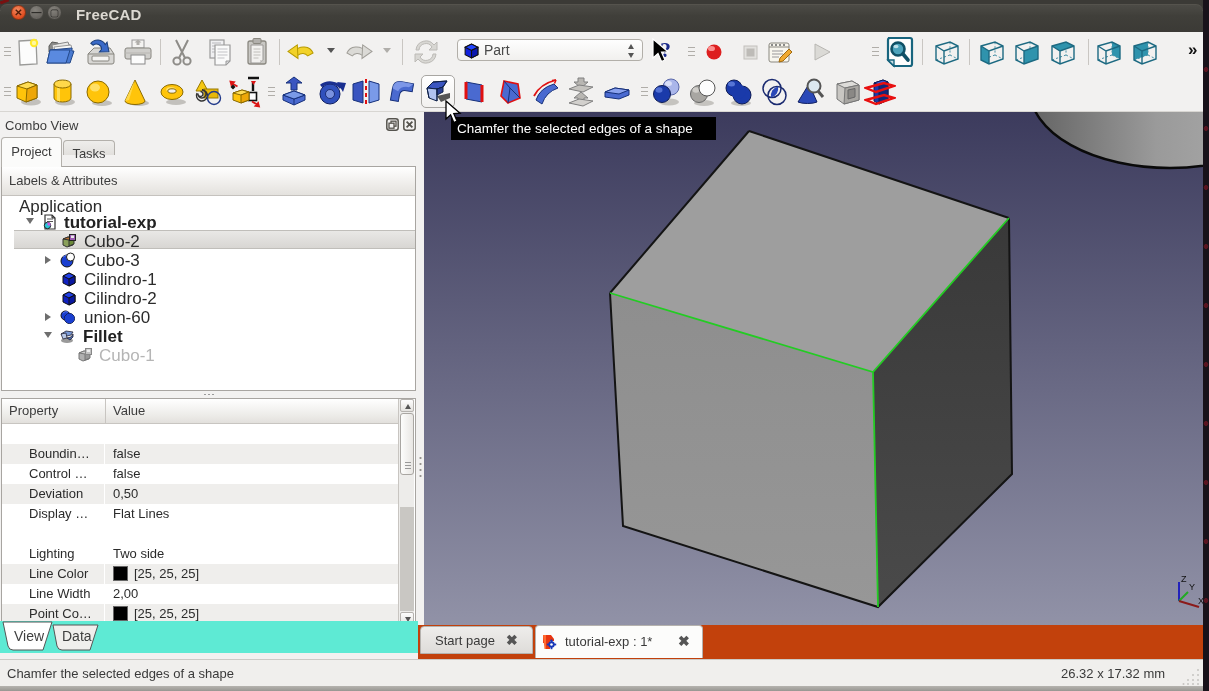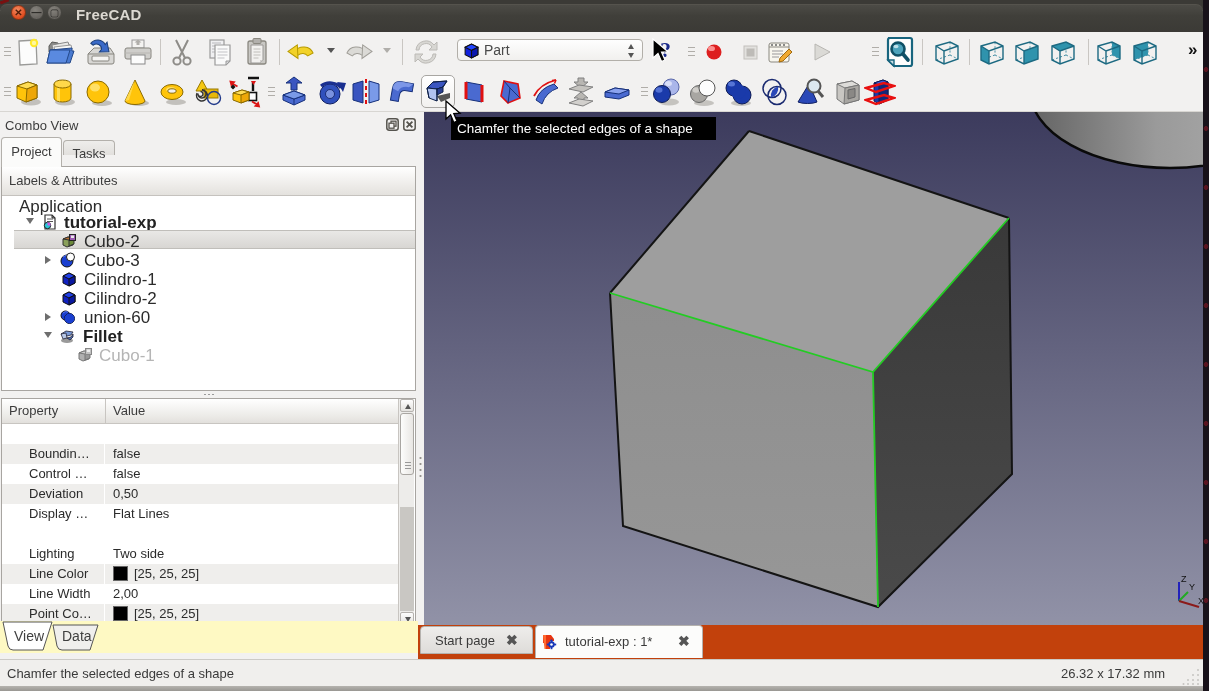--- a/index.html
+++ b/index.html
@@ -635,21 +635,21 @@
       </div>
       <div id="pthumb">
         <div style="position:absolute;left:4px;top:48px;width:6px;height:1px;background:#999;box-shadow:0 3px #999,0 6px #999;"></div>
       </div>
       <div style="position:absolute;left:1px;top:108px;width:14px;height:104px;background:#c9c7c3;"></div>
       <div class="sbtn" style="top:213px;">
         <div class="arrowdn"></div>
       </div>
     </div>
   </div>
-  <div id="viewdata" class="abs" style="left:0;top:621px;width:418px;height:32px;background:#fef9c3;">
+  <div id="viewdata" class="abs" style="left:0;top:621px;width:418px;height:32px;background:#5eead4;">
     <svg width="418" height="32" style="display:block">
       <path d="M3 1 L52 1 L43 29 L13 29 Q9 29 8 25 Z" fill="#ffffff" stroke="#555" stroke-width="1"></path>
       <path d="M53 4 L98 4 L90 29 L62 29 Q58 29 57 25 Z" fill="#f0efed" stroke="#555" stroke-width="1"></path>
       <text x="14" y="20" font-size="14" fill="#3f3f3f">View</text>
       <text x="62" y="20" font-size="14" fill="#3f3f3f">Data</text>
     </svg>
   </div>
 
   <div id="statusbar" class="abs">
     <div class="msg">Chamfer the selected edges of a shape</div>

